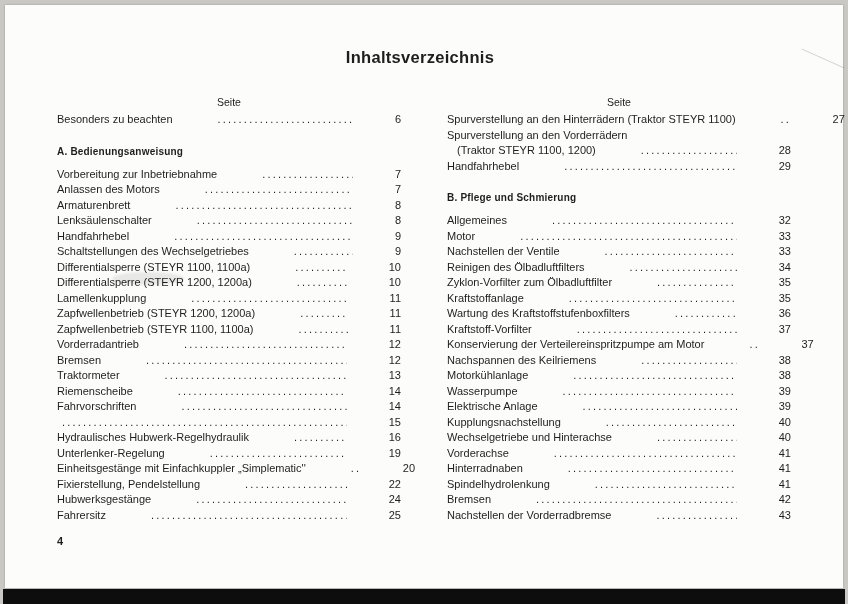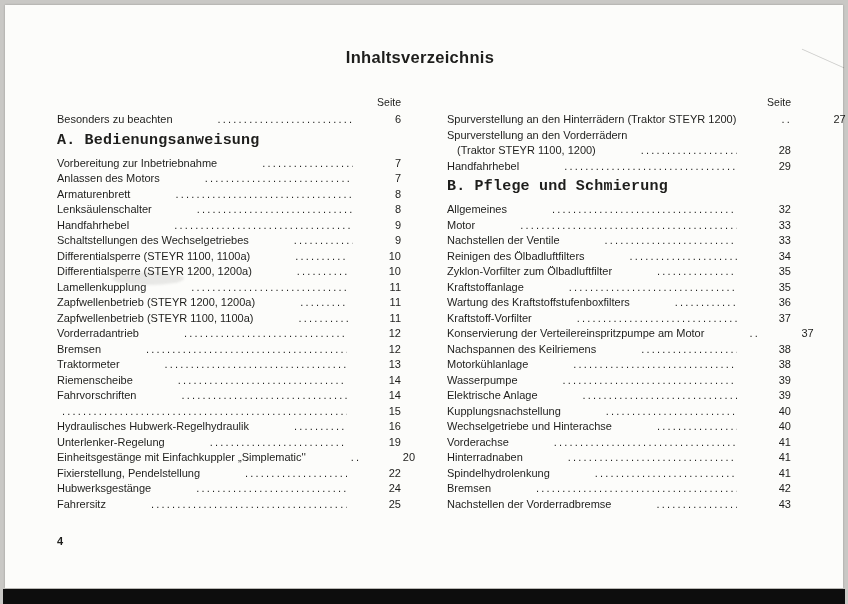--- a/index.html
+++ b/index.html
@@ -34,33 +34,32 @@
   }
   .col {
     position: absolute;
     top: 96px;
     width: 344px;
     font-size: 11px;
   }
   .col-left  { left: 57px;  }
   .col-right { left: 447px; }
   .seite {
-    text-align: right;
+    text-align: center;
     font-size: 10.5px;
     line-height: 13px;
     margin-bottom: 3px;
   }
   .section-heading {
     font-weight: bold;
-    font-size: 15px;
+    font-size: 10px;
     line-height: 14px;
-    margin-top: 6px;
+    margin-top: 17px;
     margin-bottom: 8px;
     letter-spacing: 0.2px;
-    font-family: Liberation Mono, monospace;
   }
   .toc-row {
     display: flex;
     align-items: baseline;
     line-height: 15.5px;
     white-space: nowrap;
     gap: 40px;
   }
   .toc-row.indent { padding-left: 10px; }
   .toc-label { white-space: nowrap; }
@@ -238,21 +237,21 @@
         <span class="toc-dots"></span>
         <span class="toc-page">25</span>
       </div>
     </div>
 </div>
 
 <div class="col col-right">
   <div class="seite">Seite</div>
   <div>
       <div class="toc-row">
-        <span class="toc-label">Spurverstellung an den Hinterrädern (Traktor STEYR 1200)</span>
+        <span class="toc-label">Spurverstellung an den Hinterrädern (Traktor STEYR 1100)</span>
         <span class="toc-dots"></span>
         <span class="toc-page">27</span>
       </div>
       <div class="toc-line">Spurverstellung an den Vorderrädern</div>
       <div class="toc-row indent">
         <span class="toc-label">(Traktor STEYR 1100, 1200)</span>
         <span class="toc-dots"></span>
         <span class="toc-page">28</span>
       </div>
       <div class="toc-row">

